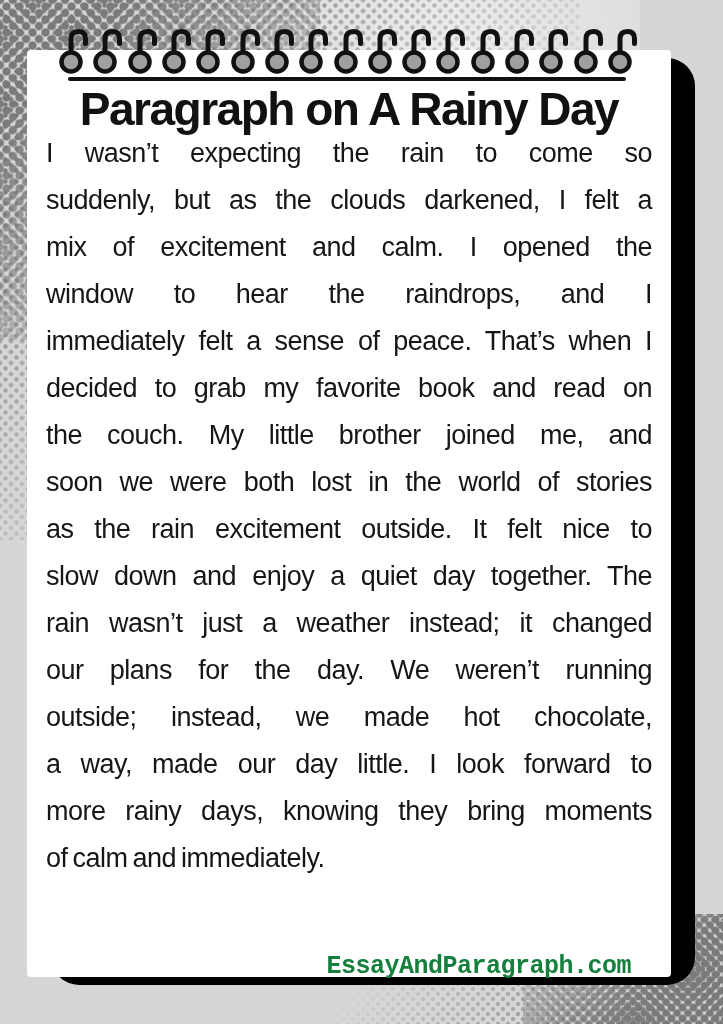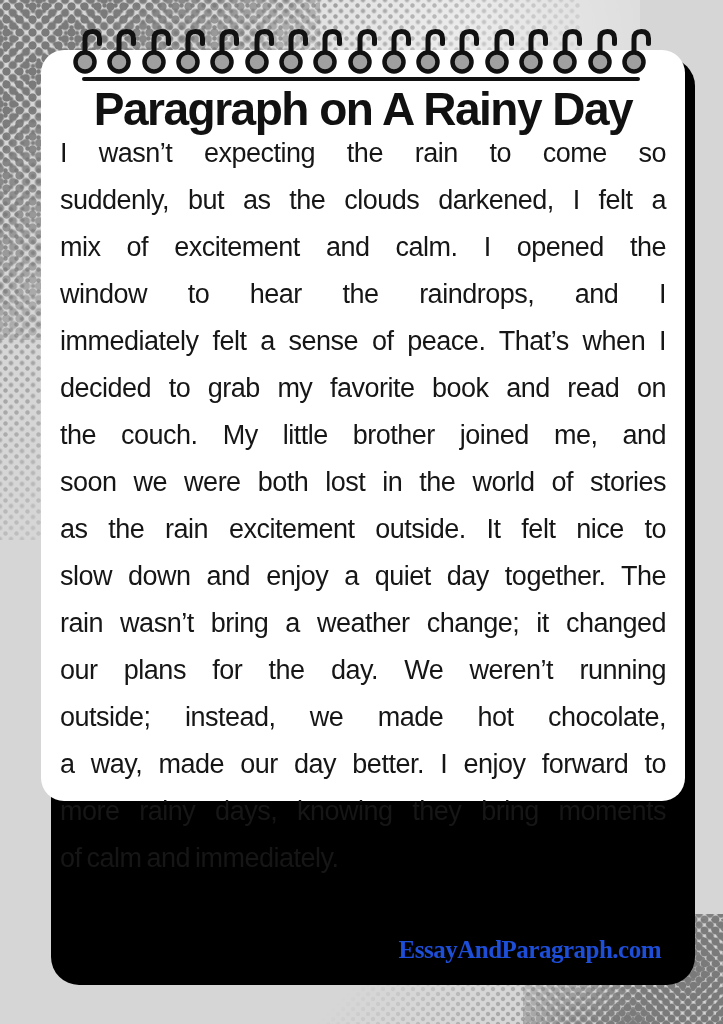--- a/index.html
+++ b/index.html
@@ -32,42 +32,42 @@
     mask-image:linear-gradient(315deg,#000 35%,transparent 95%);}
   .ht-br-small{right:0;bottom:0;width:460px;height:105px;--r:1.6px;--cell:10px;
     -webkit-mask-image:linear-gradient(315deg,#000 8%,transparent 72%);
     mask-image:linear-gradient(315deg,#000 8%,transparent 72%);}
   .glow{position:absolute;left:120px;top:0;width:520px;height:420px;pointer-events:none;
     background:radial-gradient(ellipse at 65% 12%, rgba(255,255,255,0.55), transparent 60%);}
 
   
   .card-shadow{position:absolute;left:51px;top:58px;width:644px;height:927px;
     background:var(--shadow-color);border-radius:28px;}
-  .card{position:absolute;left:41px;top:50px;width:644px;height:751px;
-    background:var(--card-bg);border-radius:23px;}
+  .card{position:absolute;left:27px;top:50px;width:644px;height:927px;
+    background:var(--card-bg);border-radius:4px;}
 
   
   .rings{position:absolute;left:31px;top:-24px;width:583px;height:48px;
     display:flex;justify-content:space-between;}
   .rings svg{display:block;}
 
   .divider{position:absolute;left:41px;top:27px;width:558px;height:4px;
     background:var(--ink);border-radius:3px;}
 
   .title{position:absolute;left:0;top:32px;width:100%;margin:0;text-align:center;
     font-size:46px;line-height:1.18;font-weight:800;letter-spacing:-1.5px;color:var(--ink);}
 
   .body-text{position:absolute;left:19px;top:80px;width:606px;}
   .line{font-size:27px;line-height:47px;font-weight:400;letter-spacing:-0.5px;
     word-spacing:-2px;color:#161616;text-align:justify;text-align-last:justify;}
   .line.last{text-align-last:left;}
 
-  .watermark{position:absolute;right:24px;top:886px;margin:0;
-    font-family:Liberation Serif, serif;font-weight:700;
-    font-size:25px;letter-spacing:-0.5px;color:#1d4ed8;}
+  .watermark{position:absolute;right:24px;top:886px;margin:16px;
+    font-family:Liberation Mono, monospace;font-weight:700;
+    font-size:25px;letter-spacing:-0.5px;color:#15803d;}
 </style>
 </head>
 <body>
 
 <div class="stage">
   <div class="glow"></div>
   <div class="ht ht-tl-small"></div>
   <div class="ht ht-tl-big"></div>
   <div class="ht ht-br-small"></div>
   <div class="ht ht-br-big"></div>
@@ -151,22 +151,22 @@
         <div class="line">I wasn’t expecting the rain to come so</div>
         <div class="line">suddenly, but as the clouds darkened, I felt a</div>
         <div class="line">mix of excitement and calm. I opened the</div>
         <div class="line">window to hear the raindrops, and I</div>
         <div class="line">immediately felt a sense of peace. That’s when I</div>
         <div class="line">decided to grab my favorite book and read on</div>
         <div class="line">the couch. My little brother joined me, and</div>
         <div class="line">soon we were both lost in the world of stories</div>
         <div class="line">as the rain excitement outside. It felt nice to</div>
         <div class="line">slow down and enjoy a quiet day together. The</div>
-        <div class="line">rain wasn’t bring a weather change; it changed</div>
+        <div class="line">rain wasn’t just a weather instead; it changed</div>
         <div class="line">our plans for the day. We weren’t running</div>
         <div class="line">outside; instead, we made hot chocolate,</div>
-        <div class="line">a way, made our day better. I enjoy forward to</div>
+        <div class="line">a way, made our day little. I look forward to</div>
         <div class="line">more rainy days, knowing they bring moments</div>
         <div class="line last">of calm and immediately.</div>
       </div>
     <p class="watermark">EssayAndParagraph.com</p>
   </div>
 </div>
 
 </body></html>

